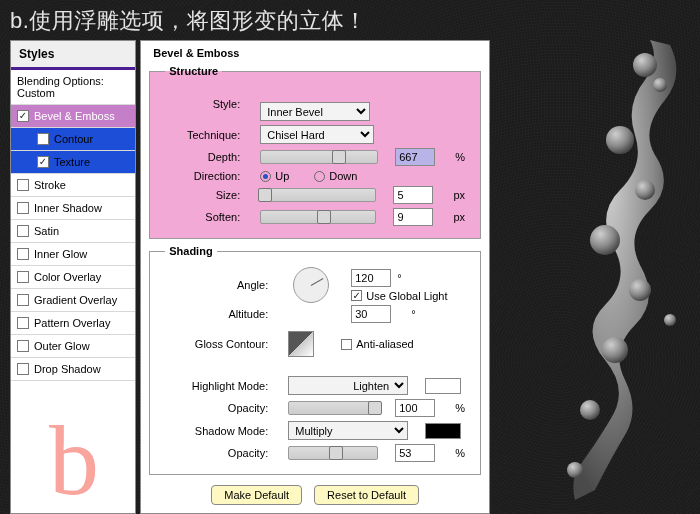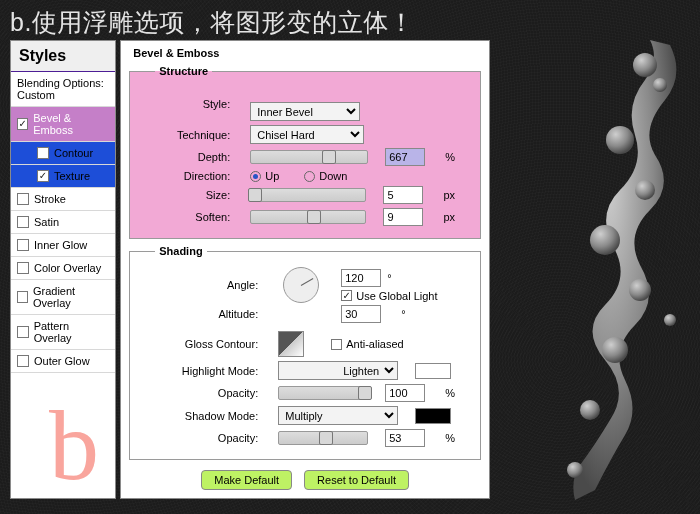--- a/index.html
+++ b/index.html
@@ -1,53 +1,53 @@
 <!DOCTYPE html>
 <html><head>
 <meta charset="utf-8">
 <style>
   * { box-sizing: border-box; margin: 0; padding: 0; font-family: Arial, Helvetica, sans-serif; }
   body { width: 700px; height: 514px; background: #1c1c1c; position: relative; overflow: hidden; }
   .noise { position:absolute; inset:0; background:
     repeating-radial-gradient(circle at 10% 20%, rgba(255,255,255,0.02) 0, rgba(255,255,255,0.02) 1px, transparent 1px, transparent 3px),
     repeating-radial-gradient(circle at 80% 70%, rgba(255,255,255,0.02) 0, rgba(255,255,255,0.02) 1px, transparent 1px, transparent 3px),
     #1c1c1c; }
-  .heading { position: relative; color: #e4e4e4; font-size: 25px; padding: 6px 0 0 10px; font-weight: 300; letter-spacing: 0.5px; }
+  .heading { position: relative; color: #e4e4e4; font-size: 22px; padding: 6px 0 0 10px; font-weight: 300; letter-spacing: 0.5px; }
   .panel-wrap { position: absolute; top: 40px; left: 10px; width: 480px; display: flex; gap: 4px; }
   .sidebar { width: 155px; border: 1px solid #8a8a8a; background: #fff; }
-  .sidebar-head { background: #efefef; font-size: 16px; font-weight: bold; padding: 6px 8px; border-bottom: 1px solid #4c1d95; }
+  .sidebar-head { background: #efefef; font-size: 12px; font-weight: bold; padding: 6px 8px; border-bottom: 3px solid #4c1d95; }
   .s-item { font-size: 11px; padding: 5px 8px 5px 6px; border-bottom: 1px solid #d8d8d8; display: flex; align-items: center; gap: 5px; cursor: pointer; }
   .s-item.indent { padding-left: 26px; }
   .s-item.sel { background: #c57fc8; color: #fff; }
   .s-item.sub-sel { background: #1d4ed8; }
   .sidebar-flex { flex:1; position:relative; }
   .big-b { position:absolute; left:38px; bottom:2px; color:#f9a59d; font-size:100px; font-family: Georgia, serif; font-weight:300; line-height:1;}
   .chk { width: 12px; height: 12px; border: 1px solid #777; background: #fff; display:inline-flex; align-items:center; justify-content:center; font-size:10px; color:#222; }
   .chk.on::after { content: "✓"; font-size:10px; line-height:1; }
   .chk.small { width:11px; height:11px; }
   .main { flex:1; border: 1px solid #8a8a8a; padding: 6px 8px 8px; background: #fff; display:flex; flex-direction:column; gap:6px; }
-  fieldset { border: 1px solid #9a9a9a; padding: 6px 25px 8px; }
+  fieldset { border: 1px solid #9a9a9a; padding: 6px 15px 8px; }
   legend { font-size: 11px; font-weight: bold; padding: 0 4px; }
   .structure { background: #f2a9d5; }
   .row { display:flex; align-items:center; font-size:11px; margin: 4px 0; gap:17px; }
   .lbl { width: 78px; text-align:right; padding-right:3px; }
   .lbl2 { width: 106px; text-align:right; padding-right:3px; }
   select { font-size: 11px; height: 19px; border:1px solid #888; background:#f3f3f3; padding: 0 2px; }
   .num { width: 40px; height:18px; border:1px solid #888; font-size:11px; text-align:left; padding:0 3px; background:#fff; }
   .unit { font-size:11px; padding-left:3px; }
   .slider { position:relative; height:14px; background: linear-gradient(#ddd,#ccc); border:1px solid #999; border-radius:2px; flex:1; min-width:90px; max-width:135px; }
   .slider .thumb { position:absolute; top:-1px; width:14px; height:14px; background:#d8d8d8; border:1px solid #777; border-radius:2px; transform:translateX(-50%); }
   .radio-g { display:flex; align-items:center; gap:4px; }
   .radio { width:11px; height:11px; border:1px solid #666; border-radius:50%; display:inline-flex; align-items:center; justify-content:center; }
   .radio.on::after { content:""; width:5px; height:5px; background:#2754c5; border-radius:50%; }
   .angle-dial { width:36px; height:36px; border:1px solid #999; border-radius:50%; background:#eee; position:relative; margin: 0 5px; }
   .angle-dial::after { content:""; position:absolute; left:50%; top:50%; width:14px; height:1px; background:#666; transform-origin: 0 50%; transform: rotate(-30deg); }
   .contour { width:26px; height:26px; border:1px solid #888; background:linear-gradient(135deg,#555 0%,#555 49%,#ccc 50%,#fff 100%); }
   .swatch { width:36px; height:16px; border:1px solid #888; }
-  .btn { font-size:11px; padding:3px 12px; border:1px solid #888; background:#bef264; border-radius:4px; cursor:pointer; }
+  .btn { font-size:11px; padding:3px 12px; border:1px solid #888; background:#fef9c3; border-radius:4px; cursor:pointer; }
   .btnrow { display:flex; justify-content:center; gap:12px; padding-top:4px; }
   .drip-svg { position:absolute; right:0; top:30px; width:170px; height:480px; }
 </style>
 </head>
 <body>
 
 <div class="noise"></div>
 
 <div class="heading">b.使用浮雕选项，将图形变的立体！</div>
 
@@ -69,20 +69,24 @@
     <div class="s-item indent sub-sel">
       <span class="chk on"></span>
       <span>Texture</span>
     </div>
     <div class="s-item">
       <span class="chk"></span>
       <span>Stroke</span>
     </div>
     <div class="s-item">
       <span class="chk"></span>
+      <span>Inner Shadow</span>
+    </div>
+    <div class="s-item">
+      <span class="chk"></span>
       <span>Satin</span>
     </div>
     <div class="s-item">
       <span class="chk"></span>
       <span>Inner Glow</span>
     </div>
     <div class="s-item">
       <span class="chk"></span>
       <span>Color Overlay</span>
     </div>
@@ -90,20 +94,24 @@
       <span class="chk"></span>
       <span>Gradient Overlay</span>
     </div>
     <div class="s-item">
       <span class="chk"></span>
       <span>Pattern Overlay</span>
     </div>
     <div class="s-item">
       <span class="chk"></span>
       <span>Outer Glow</span>
+    </div>
+    <div class="s-item">
+      <span class="chk"></span>
+      <span>Drop Shadow</span>
     </div>
     <div class="sidebar-flex">
       <div class="big-b">b</div>
     </div>
   </div>
 
   <div class="main">
     <fieldset style="border:none;padding:0;">
       <legend style="font-size:11px;font-weight:bold;">Bevel &amp; Emboss</legend>
     </fieldset>
@@ -186,21 +194,21 @@
 
       <div class="row" style="margin-top:8px;">
         <span class="lbl2">Gloss Contour:</span>
         <div class="contour"></div>
         <div style="display:flex;align-items:center;gap:4px;margin-left:10px;">
           <span class="chk small"></span>
           <span>Anti-aliased</span>
         </div>
       </div>
 
-      <div class="row" style="margin-top:4px;">
+      <div class="row" style="margin-top:19px;">
         <span class="lbl2">Highlight Mode:</span>
         <select style="width:120px;text-align:right;">
           <option>Lighten</option>
         </select>
         <div class="swatch" style="background:#ffffff;"></div>
       </div>
       <div class="row">
         <span class="lbl2">Opacity:</span>
         <div class="slider">
             <div class="thumb" style="left:97%;"></div>

